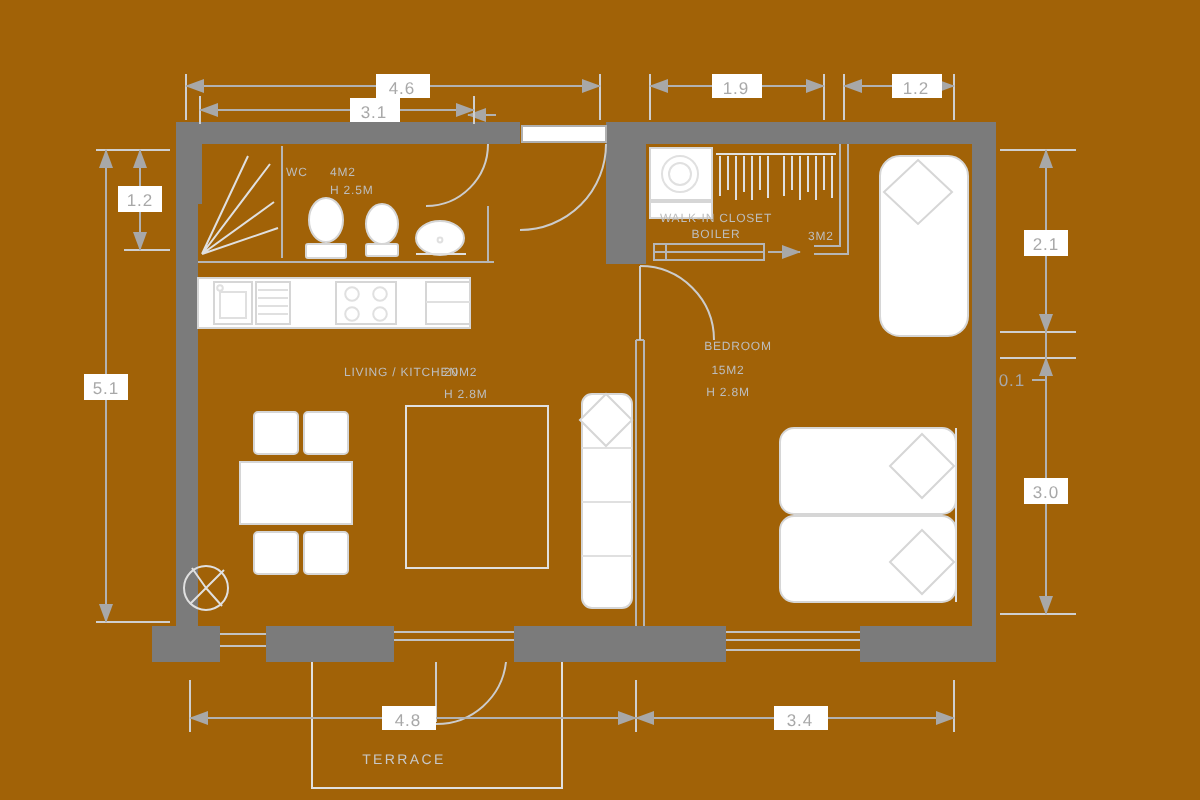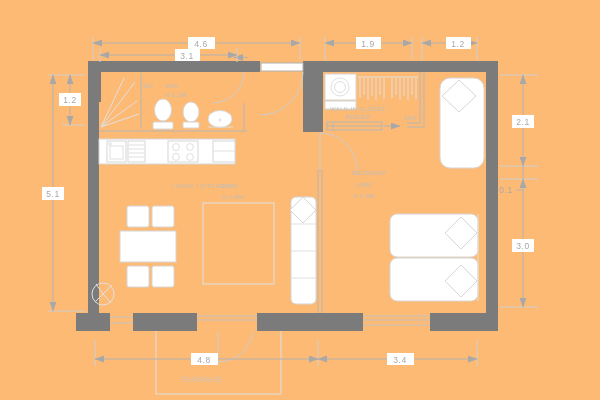--- a/index.html
+++ b/index.html
@@ -1,16 +1,16 @@
 <!DOCTYPE html>
 <html style="--wall: #7b7b7b; --line: #c2c2c2; --furniture: #d6d6d6; --text: #bdbdbd; --dim: #a8a8a8;"><head>
 <meta charset="utf-8">
 <style>
   html,body{margin:0;padding:0;background:#fff;}
-  .canvas{position:relative;width:600px;height:400px;background:#fdba74;overflow:hidden;
+  .canvas{position:relative;width:600px;height:400px;background:#a16207;overflow:hidden;
           font-family:"Liberation Sans",sans-serif;}
   svg{position:absolute;left:0;top:0;}
   .wall{fill:var(--wall,#7b7b7b);stroke:none;}
   .ln{stroke:var(--line,#c2c2c2);stroke-width:1;fill:none;}
   .thin{stroke:#b6b6b6;stroke-width:1;fill:none;}
   .arc{stroke:#cccccc;stroke-width:1;fill:none;}
   .fn{stroke:var(--furniture,#d6d6d6);stroke-width:1;fill:#ffffff;}
   .fo{stroke:#e0e0e0;stroke-width:1;fill:none;}
   .dim{stroke:#b2b2b2;stroke-width:1;fill:none;}
   .ext{stroke:#cfcfcf;stroke-width:1;fill:none;}

